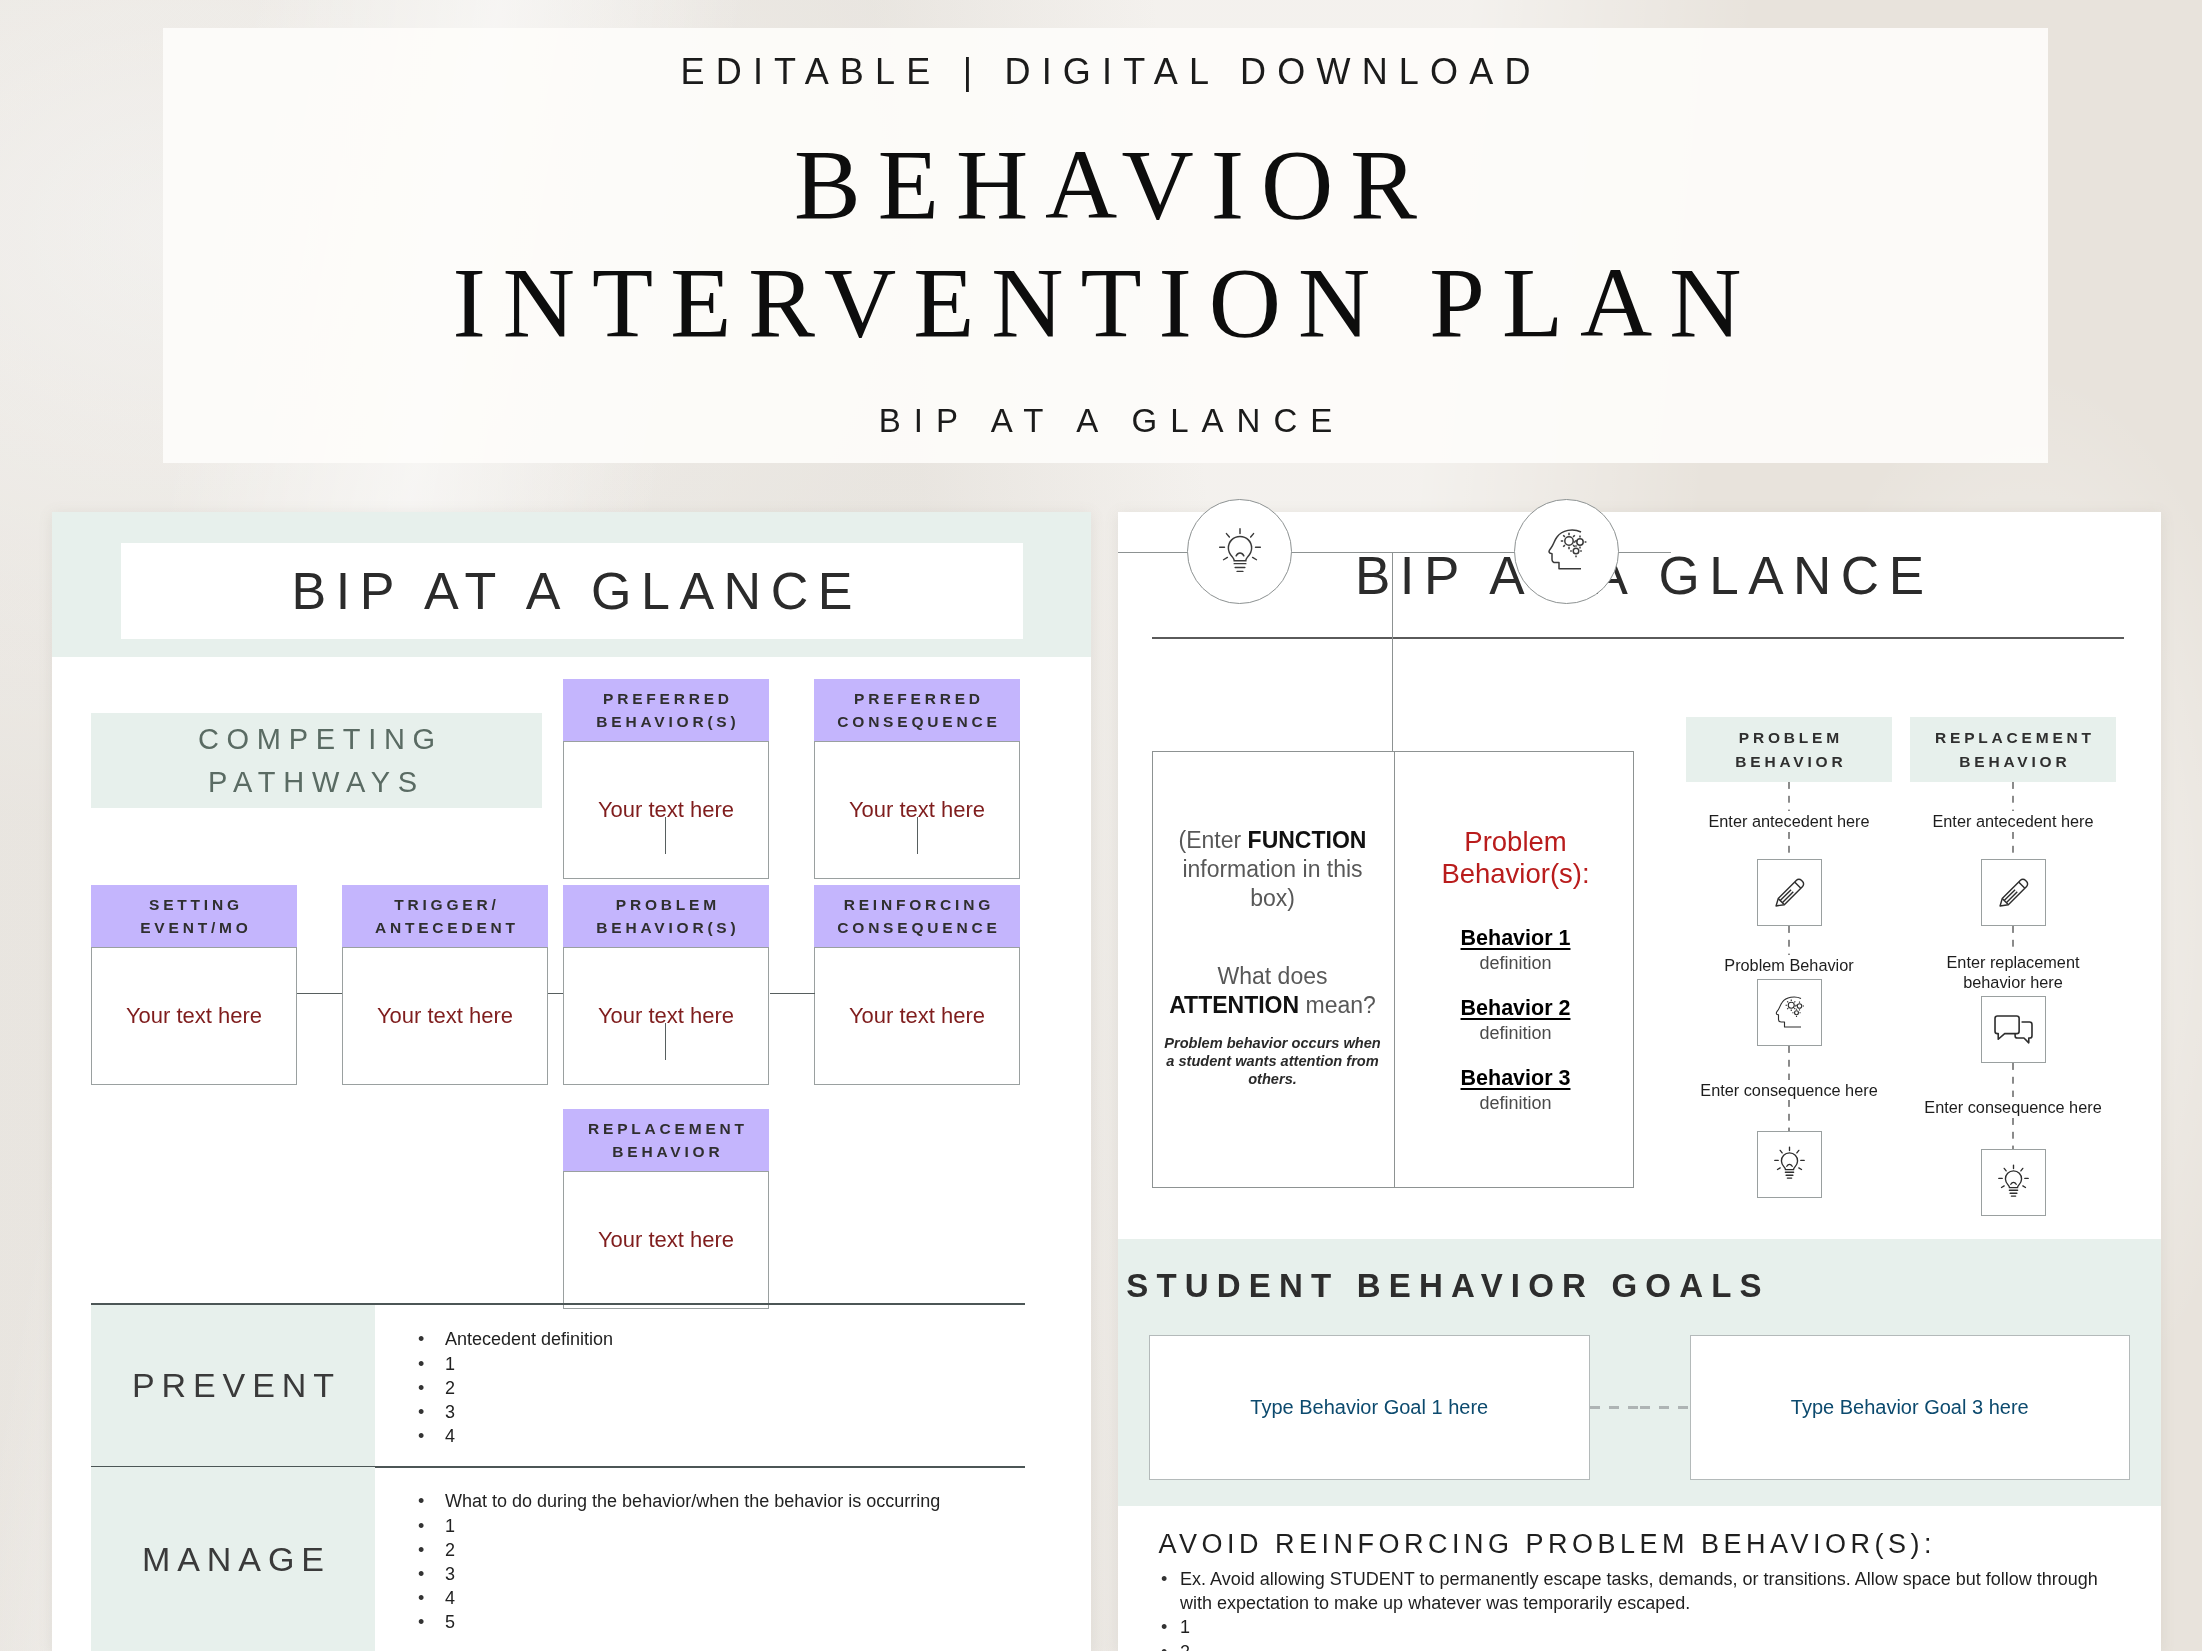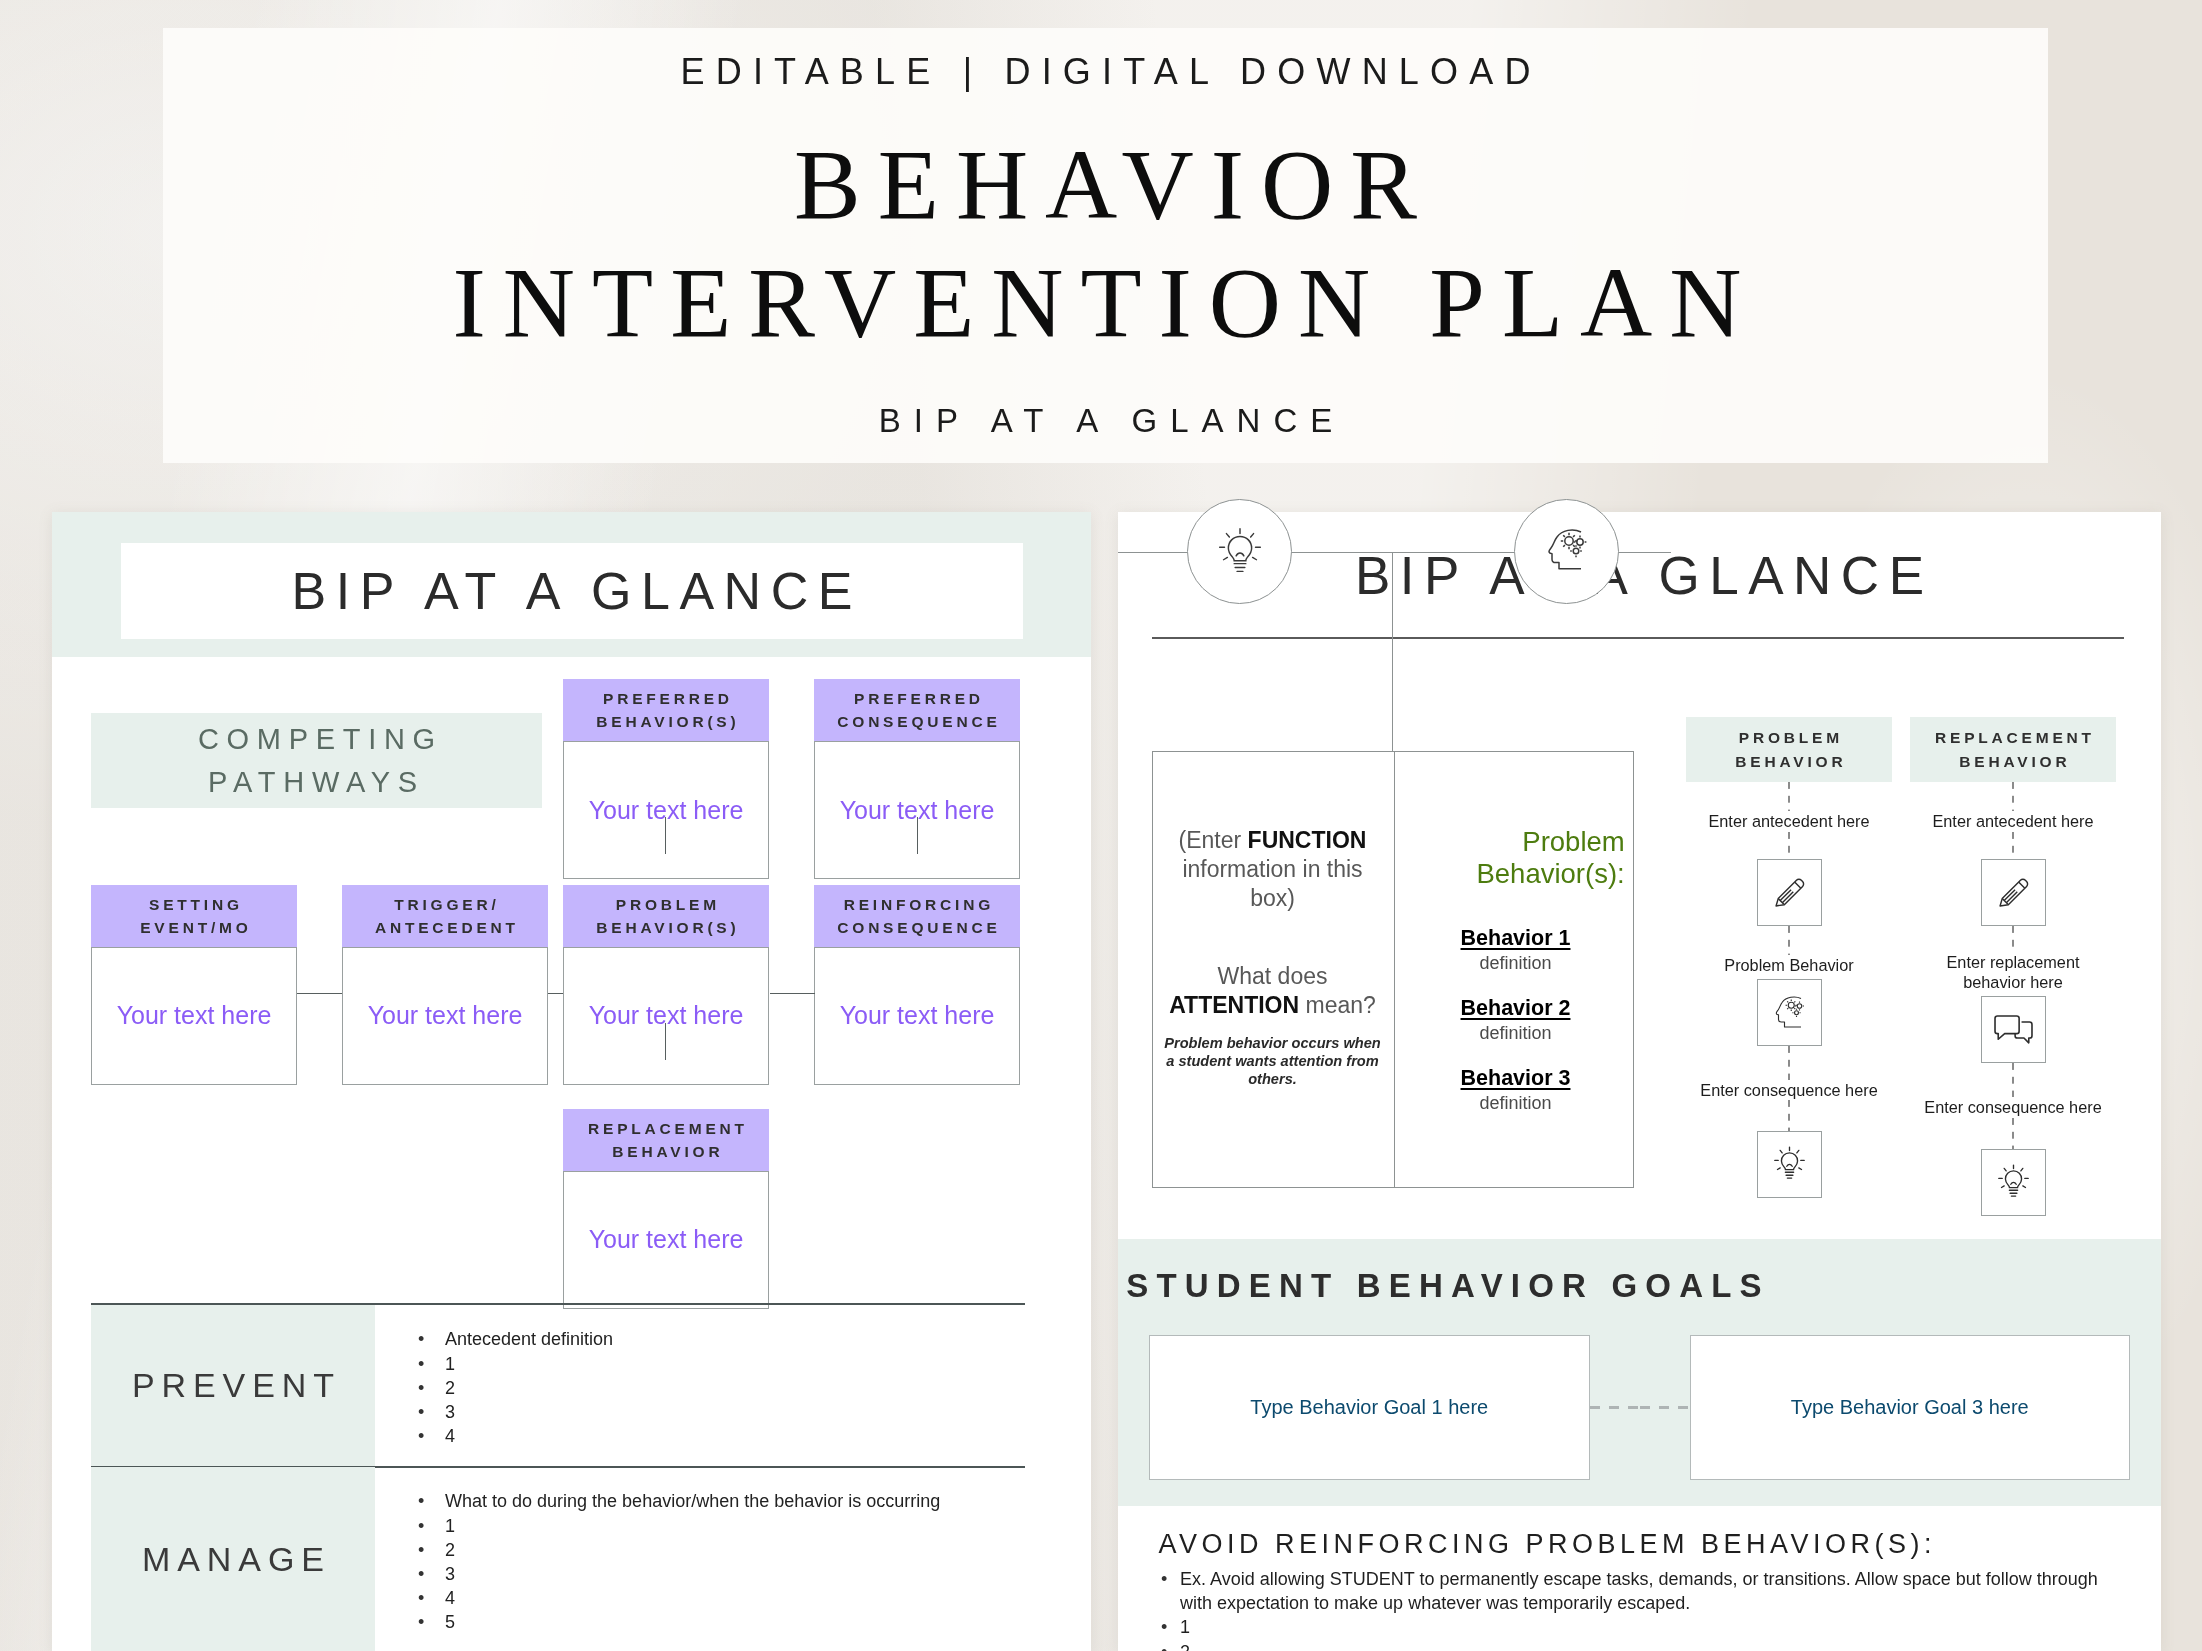--- a/index.html
+++ b/index.html
@@ -137,22 +137,22 @@
     font-weight: 700;
     padding: 7.7px 3.4px 7.7px 7.2px;
     white-space: pre-line;
   }
   .fbox .field {
     border: 0.9px solid #9aa0a0;
     background: #fff;
     display: flex;
     align-items: center;
     justify-content: center;
-    font-size: 25px;
-    color: #8b5cf6;
+    font-size: 22px;
+    color: #7f1d1d;
   }
   .connector { position: absolute; background: #575f5f; }
 
   
   .rowsep { position: absolute; background: #4c5656; height: 1.7px; }
   .mrow { position: absolute; }
   .mrow .label {
     position: absolute;
     left: 0; top: 0;
     width: 284px; height: 100%;
@@ -236,21 +236,21 @@
   #fn-right-col { left: 243px; }
 
   .fn-prompt { font-size: 23px; color: #585858; line-height: 1.25; }
   .fn-prompt b { color: #111; font-weight: 700; }
   .fn-q { font-size: 23px; color: #585858; line-height: 1.25; margin-top: 50px; }
   .fn-q b { color: #111; font-weight: 700; }
   .fn-note {
     font-size: 14.6px; font-style: italic; font-weight: 700;
     color: #2a2a2a; line-height: 1.26; margin-top: 13.8px;
   }
-  .pb-head { font-size: 27.5px; color: #4d7c0f; text-align: right; }
+  .pb-head { font-size: 27.5px; color: #b91c1c; }
   .beh-item { margin-top: 22.4px; }
   .beh-item .name {
     font-size: 21.5px; font-weight: 700; color: #000;
     text-decoration: underline; text-underline-offset: 2.6px;
   }
   .beh-item .def { font-size: 18px; color: #4a4a4a; margin-top: 1.7px; }
 
   
   .track { position: absolute; width: 206px; text-align: center; }
   .track .hdr {

